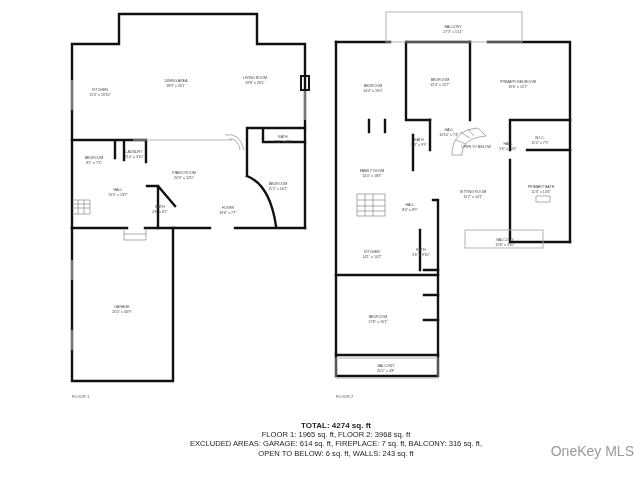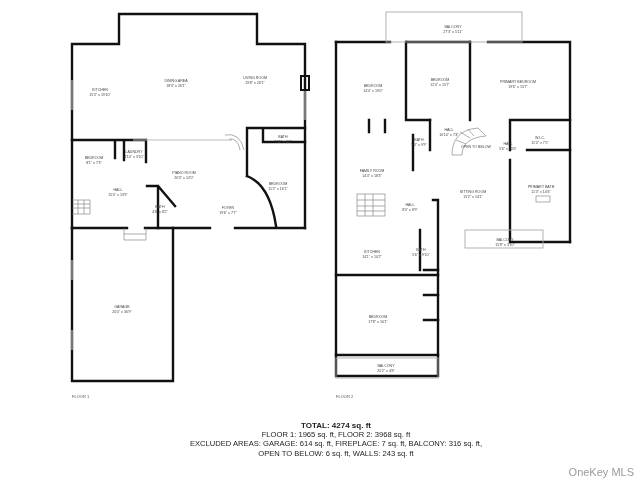--- a/index.html
+++ b/index.html
@@ -5,21 +5,21 @@
   html, body { margin:0; padding:0; }
   body { width:640px; height:480px; background:#ffffff; position:relative; overflow:hidden;
          font-family:"Liberation Sans", sans-serif; color:#333; }
   svg.plan { position:absolute; left:0; top:0; }
   .room { position:absolute; text-align:center; font-size:3.6px; line-height:4.6px; color:#444;
           text-transform:uppercase; transform:translate(-50%,-50%); white-space:nowrap; }
   .room .dim { text-transform:none; }
   .floor-label { position:absolute; font-size:4px; color:#555; text-transform:uppercase; }
   .summary { position:absolute; left:16px; width:640px; top:421px; text-align:center; font-size:7.6px; line-height:9.2px; color:#222; }
   .summary .total { font-weight:bold; font-size:8px; }
-  .watermark { position:absolute; right:6px; bottom:2px; font-size:11px; color:#9a9a9a; }
+  .watermark { position:absolute; right:6px; bottom:21px; font-size:14px; color:#9a9a9a; }
 </style>
 </head>
 <body>
 
 <svg class="plan" width="640" height="480" viewBox="0 0 640 480">
   <g stroke="#111" stroke-width="2.4" fill="none" stroke-linecap="square">
 
     <path d="M72 44 V228 M72 44 H119 M119 44 V14 H257 M257 14 V44 M257 44 H305 M305 44 V228"></path>
 
     <path d="M72 140 H115 V158 M115 140 H146 M146 140 V162 M124 140 V160"></path>

